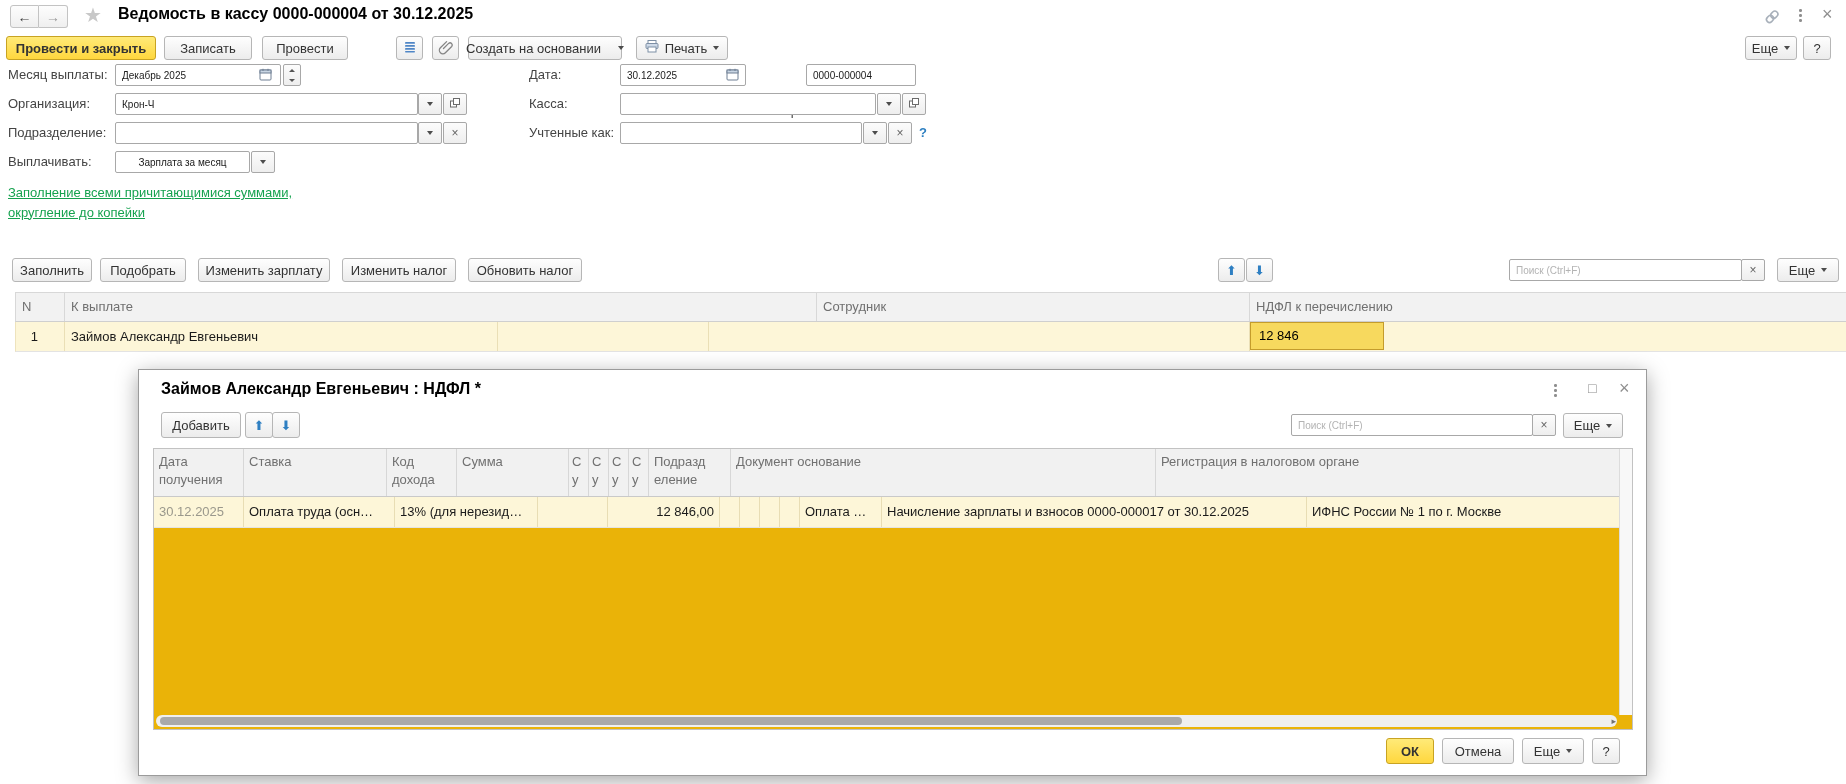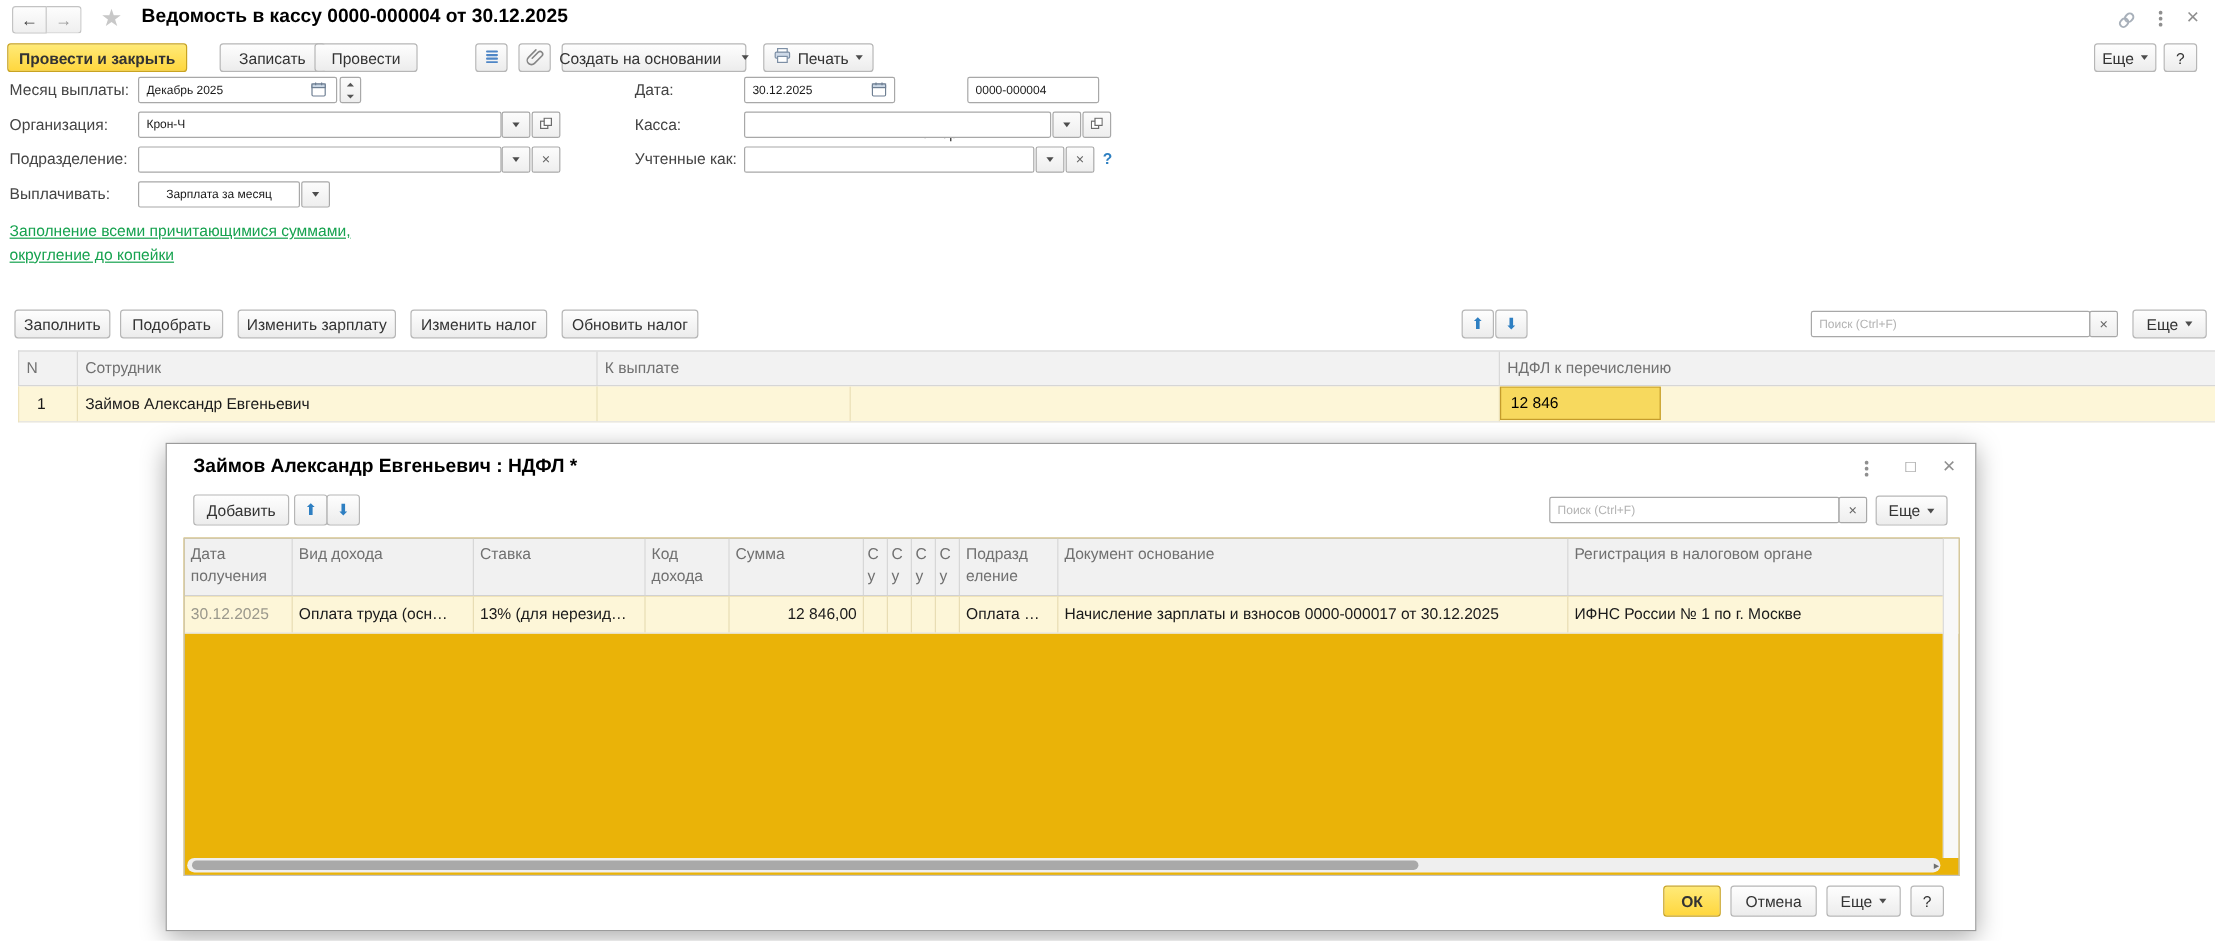--- a/index.html
+++ b/index.html
@@ -107,21 +107,21 @@
     </svg>
 </span>
 <span class="wico kebab" style="left:1799px;top:9px;">
     <i></i>
     <i></i>
     <i></i>
   </span>
 <span class="wico" style="left:1822px;top:4px;font-size:18px;">×</span>
 
 <button class="btn yellow" style="left:6px;top:36px;width:150px;">Провести и закрыть</button>
-<button class="btn" style="left:164px;top:36px;width:88px;margin-left:19px;">Записать</button>
+<button class="btn" style="left:164px;top:36px;width:88px;">Записать</button>
 <button class="btn" style="left:262px;top:36px;width:86px;">Провести</button>
 <button class="btn iconbtn" style="left:396px;top:36px;width:27px;">
   <span><svg width="12" height="12" viewBox="0 0 12 12">
         <g fill="#4f86c6">
           <rect x="1" y="1" width="10" height="1.8" rx="0.9"></rect>
           <rect x="1" y="4" width="10" height="1.8" rx="0.9"></rect>
           <rect x="1" y="7" width="10" height="1.8" rx="0.9"></rect>
           <rect x="1" y="10" width="10" height="1.5" rx="0.75"></rect>
         </g>
       </svg></span>
@@ -244,22 +244,22 @@
 <button class="seg" style="left:1741px;top:259px;width:24px;">
     <span>×</span>
   </button>
 <button class="btn" style="left:1777px;top:258px;width:62px;">
   <span>Еще</span>
     <span class="tri"></span>
 </button>
 
 <div class="mthead-main">
   <div style="width:49px;">N</div>
+  <div style="width:752px;">К выплате</div>
   <div style="width:433px;">Сотрудник</div>
-  <div style="width:752px;">К выплате</div>
   <div style="flex:1;border-right:none;">НДФЛ к перечислению</div>
 </div>
 <div class="mrow-main">
   <div style="width:49px;text-align:right;padding-right:26px;">1</div>
   <div style="width:433px;">Займов Александр Евгеньевич</div>
   <div style="width:752px;"><span></span><span style="position:absolute;left:210px;top:0;bottom:0;width:1px;background:#eadfb6;"></span></div>
   <div style="flex:1;border-right:none;padding:0;">
     <span class="selcell">12 846</span>
   </div>
 </div>
@@ -286,21 +286,20 @@
       <span>×</span>
     </button>
   <button class="btn" style="left:1424px;top:43px;width:60px;height:25px;">
     <span>Еще</span>
       <span class="tri"></span>
   </button>
 
   <div class="mtab">
     <div class="mthead">
       <div class="c1">Дата получения</div>
-      <div class="c2">Вид дохода</div>
       <div class="c3">Ставка</div>
       <div class="c4">Код дохода</div>
       <div class="c5">Сумма</div>
       <div class="c6">С у</div>
       <div class="c7">С у</div>
       <div class="c8">С у</div>
       <div class="c9">С у</div>
       <div class="c10">Подразд еление</div>
       <div class="c11">Документ основание</div>
       <div class="c12">Регистрация в налоговом органе</div>

